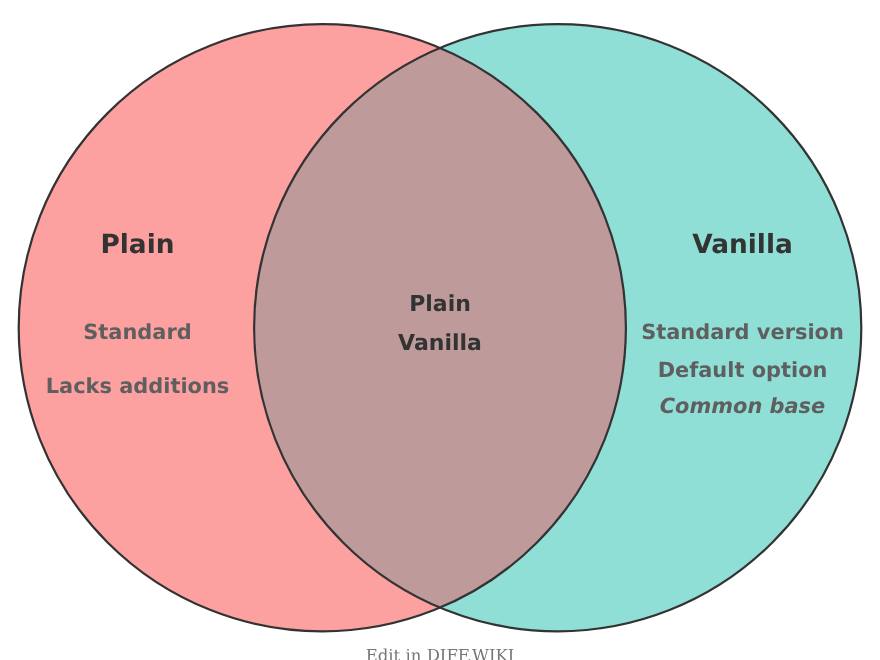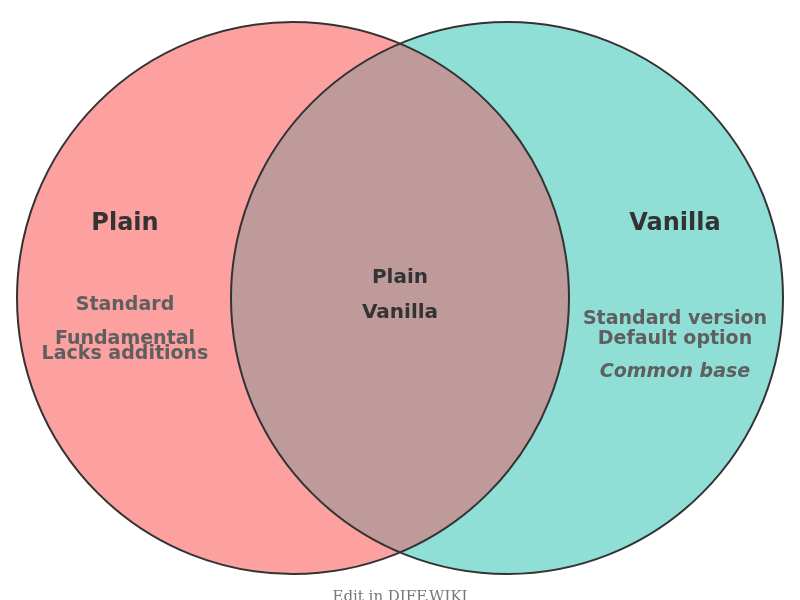--- a/index.html
+++ b/index.html
@@ -62,25 +62,24 @@
     <circle cx="507" cy="298" r="276" fill="#8FDFD7"></circle>
 
     <path d="M 400 43.6 A 276 276 0 0 1 400 552.4 A 276 276 0 0 1 400 43.6 Z" fill="#BE9A9B"></path>
 
     <circle cx="293" cy="298" r="276" fill="none" stroke-width="2" stroke="#333333"></circle>
     <circle cx="507" cy="298" r="276" fill="none" stroke-width="2" stroke="#333333"></circle>
   </svg>
 
   <div class="label zone-title" style="left:125px; top:222px;">Plain</div>
   <div class="label zone-item" style="left:125px; top:303px;">Standard</div>
-  <div class="label zone-item" style="left:125px; top:337px;">Fundamental</div>
   <div class="label zone-item" style="left:125px; top:352px;">Lacks additions</div>
 
   <div class="label zone-title" style="left:675px; top:222px;">Vanilla</div>
-  <div class="label zone-item" style="left:675px; top:317px;">Standard version</div>
+  <div class="label zone-item" style="left:675px; top:303px;">Standard version</div>
   <div class="label zone-item" style="left:675px; top:337px;">Default option</div>
   <div class="label zone-item" style="left:675px; top:370px;font-style:italic;">Common base</div>
 
   <div class="label overlap-label" style="left:400px; top:276px;">Plain</div>
   <div class="label overlap-label" style="left:400px; top:311px;">Vanilla</div>
 
   <a class="caption" style="left:400px; top:596px;" href="#">Edit in DIFF.WIKI</a>
 
 </div>
 

